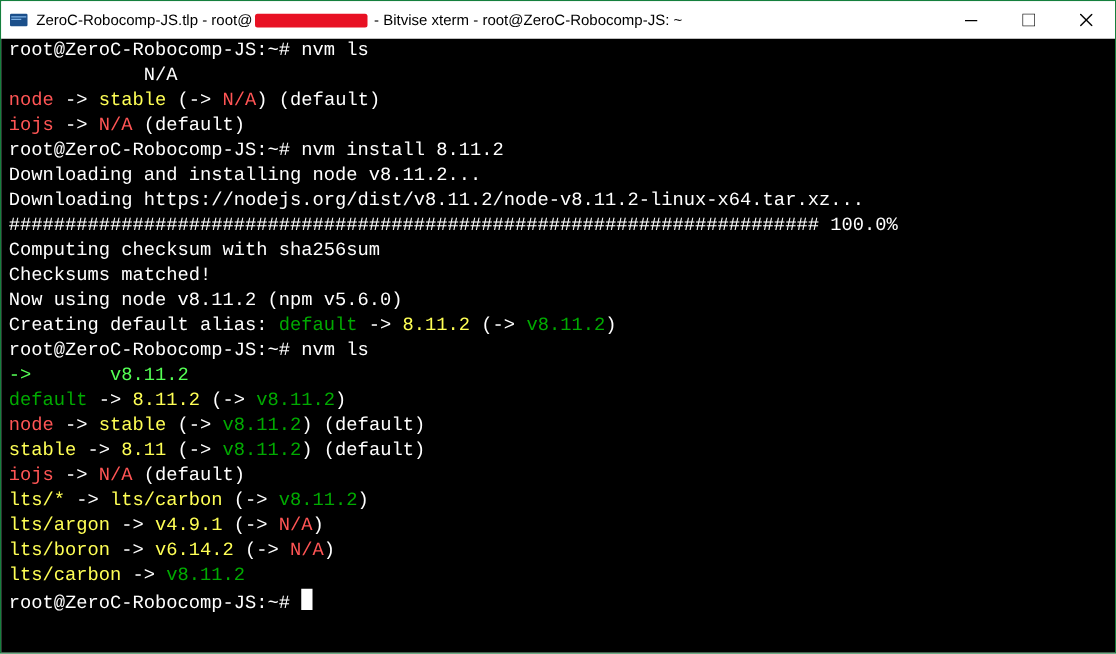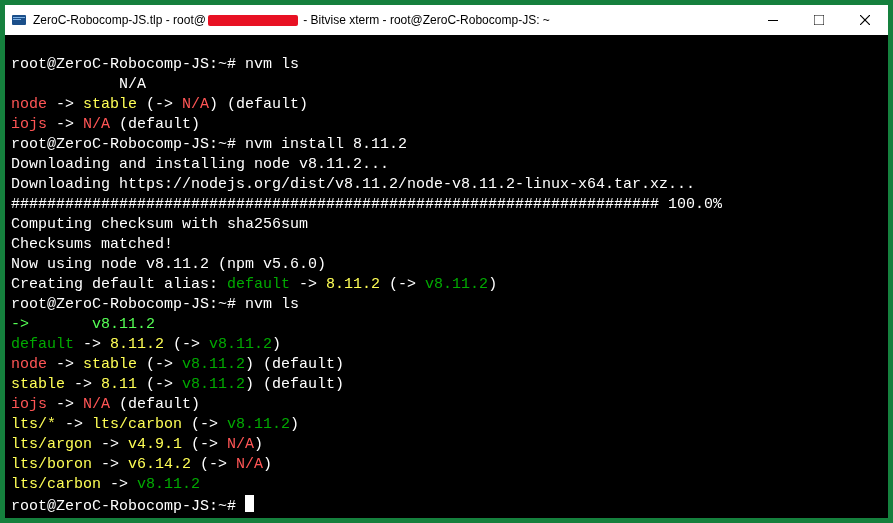--- a/index.html
+++ b/index.html
@@ -1,25 +1,25 @@
 <!DOCTYPE html>
 <html><head>
 <meta charset="utf-8">
 <style>
   * { margin: 0; padding: 0; box-sizing: border-box; }
   html, body { width: 893px; height: 523px; overflow: hidden; font-family: "Segoe UI", Tahoma, sans-serif; }
-  .window { width: 893px; height: 523px; background: #ffffff; display: flex; flex-direction: column; border: 5px solid #15803d; }
+  .window { width: 893px; height: 523px; background: #ffffff; display: flex; flex-direction: column; border: 1px solid #15803d; }
   .titlebar { height: 30px; background: #ffffff; display: flex; align-items: center; padding-left: 6px; font-size: 12px; color: #000; }
   .titlebar .icon { width: 16px; height: 16px; margin-right: 6px; display: inline-flex; align-items: center; justify-content: center; }
   .titlebar .title-text { flex: 0 0 auto; }
   .titlebar .redact { display: inline-block; width: 90px; height: 11px; background: #e81123; border-radius: 2px; margin: 0 2px; vertical-align: middle; }
   .titlebar .spacer { flex: 1; }
   .titlebar .win-controls { display: flex; height: 100%; }
   .titlebar .win-btn { width: 46px; height: 100%; display: flex; align-items: center; justify-content: center; color: #000; }
-  .terminal { flex: 1; background: #000000; color: #ffffff; font-family: Consolas, "Courier New", monospace; font-size: 15px; line-height: 20px; padding: 20px 6px; overflow: hidden; white-space: pre; }
+  .terminal { flex: 1; background: #000000; color: #ffffff; font-family: Consolas, "Courier New", monospace; font-size: 15px; line-height: 20px; padding: 0 6px; overflow: hidden; white-space: pre; }
   .g { color: #55ff55; } 
   .dg { color: #00aa00; } 
   .r { color: #ff5555; } 
   .y { color: #ffff55; }
   .cursor { display: inline-block; width: 9px; height: 17px; background: #ffffff; vertical-align: -2px; }
 </style>
 </head>
 <body>
 
 <div class="window">

